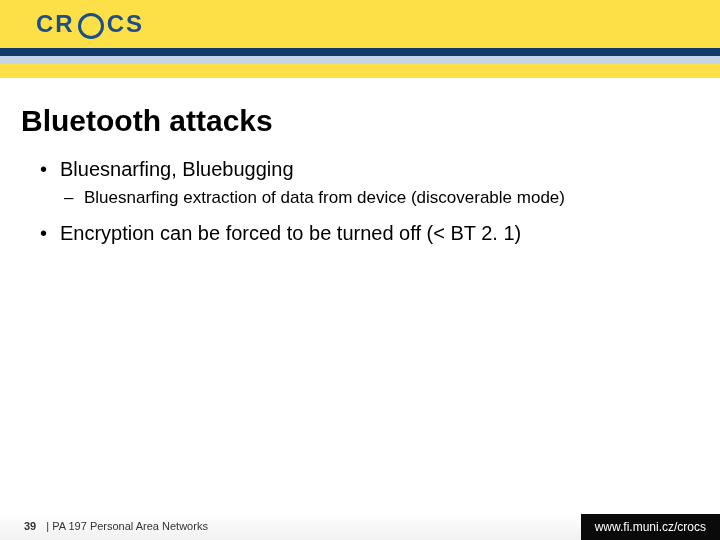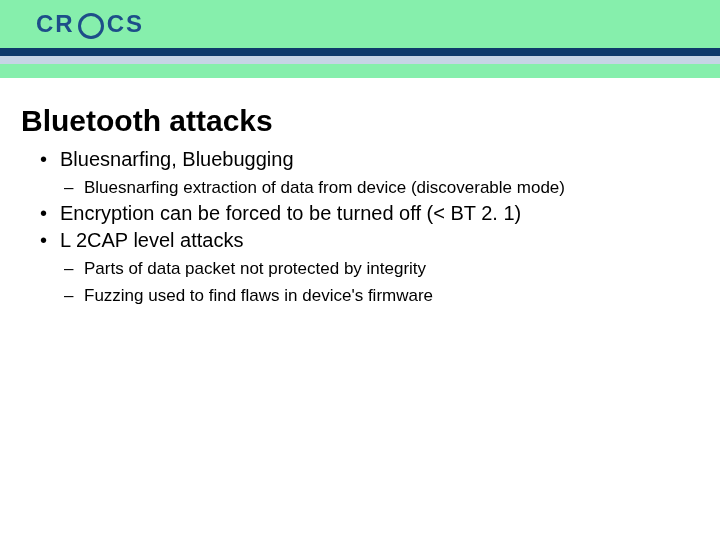--- a/index.html
+++ b/index.html
@@ -16,21 +16,21 @@
     width: 720px;
     height: 540px;
     position: relative;
     display: flex;
     flex-direction: column;
   }
   
   .header {
     height: 78px;
     position: relative;
-    background: #86efac;
+    background: #fde047;
   }
   .logo {
     position: absolute;
     top: 10px;
     left: 36px;
     display: flex;
     align-items: center;
     gap: 2px;
   }
   .logo-text {
@@ -79,20 +79,21 @@
     padding: 0 28px 0 36px;
   }
   ul.lvl1 {
     list-style: none;
     margin: 0;
     padding: 0;
   }
   ul.lvl1 > li {
     font-size: 20px;
     line-height: 1.35;
+    margin-top: 10px;
     padding-left: 24px;
     position: relative;
   }
   ul.lvl1 > li::before {
     content: "•";
     position: absolute;
     left: 4px;
     top: 0;
     font-size: 20px;
   }
@@ -182,24 +183,27 @@
     <ul class="lvl1">
       <li>
         <span>Bluesnarfing, Bluebugging</span>
         <ul class="lvl2">
           <li>Bluesnarfing extraction of data from device (discoverable mode)</li>
         </ul>
       </li>
       <li>
         <span>Encryption can be forced to be turned off (&lt; BT 2. 1)</span>
       </li>
-      <li>
-        <span>L 2CAP level attacks</span>
-        <ul class="lvl2">
-          <li>Parts of data packet not protected by integrity</li>
-          <li>Fuzzing used to find flaws in device's firmware</li>
-        </ul>
-      </li>
     </ul>
   </div>
 
+  <div class="footer">
+    <div class="footer-shade"></div>
+    <div class="footer-content">
+      <span class="page-num">39</span>
+      <span>| PA 197 Personal Area Networks</span>
+    </div>
+    <div class="footer-right">
+      <span>www.fi.muni.cz/crocs</span>
+    </div>
+  </div>
 
 </div>
 
 </body></html>

